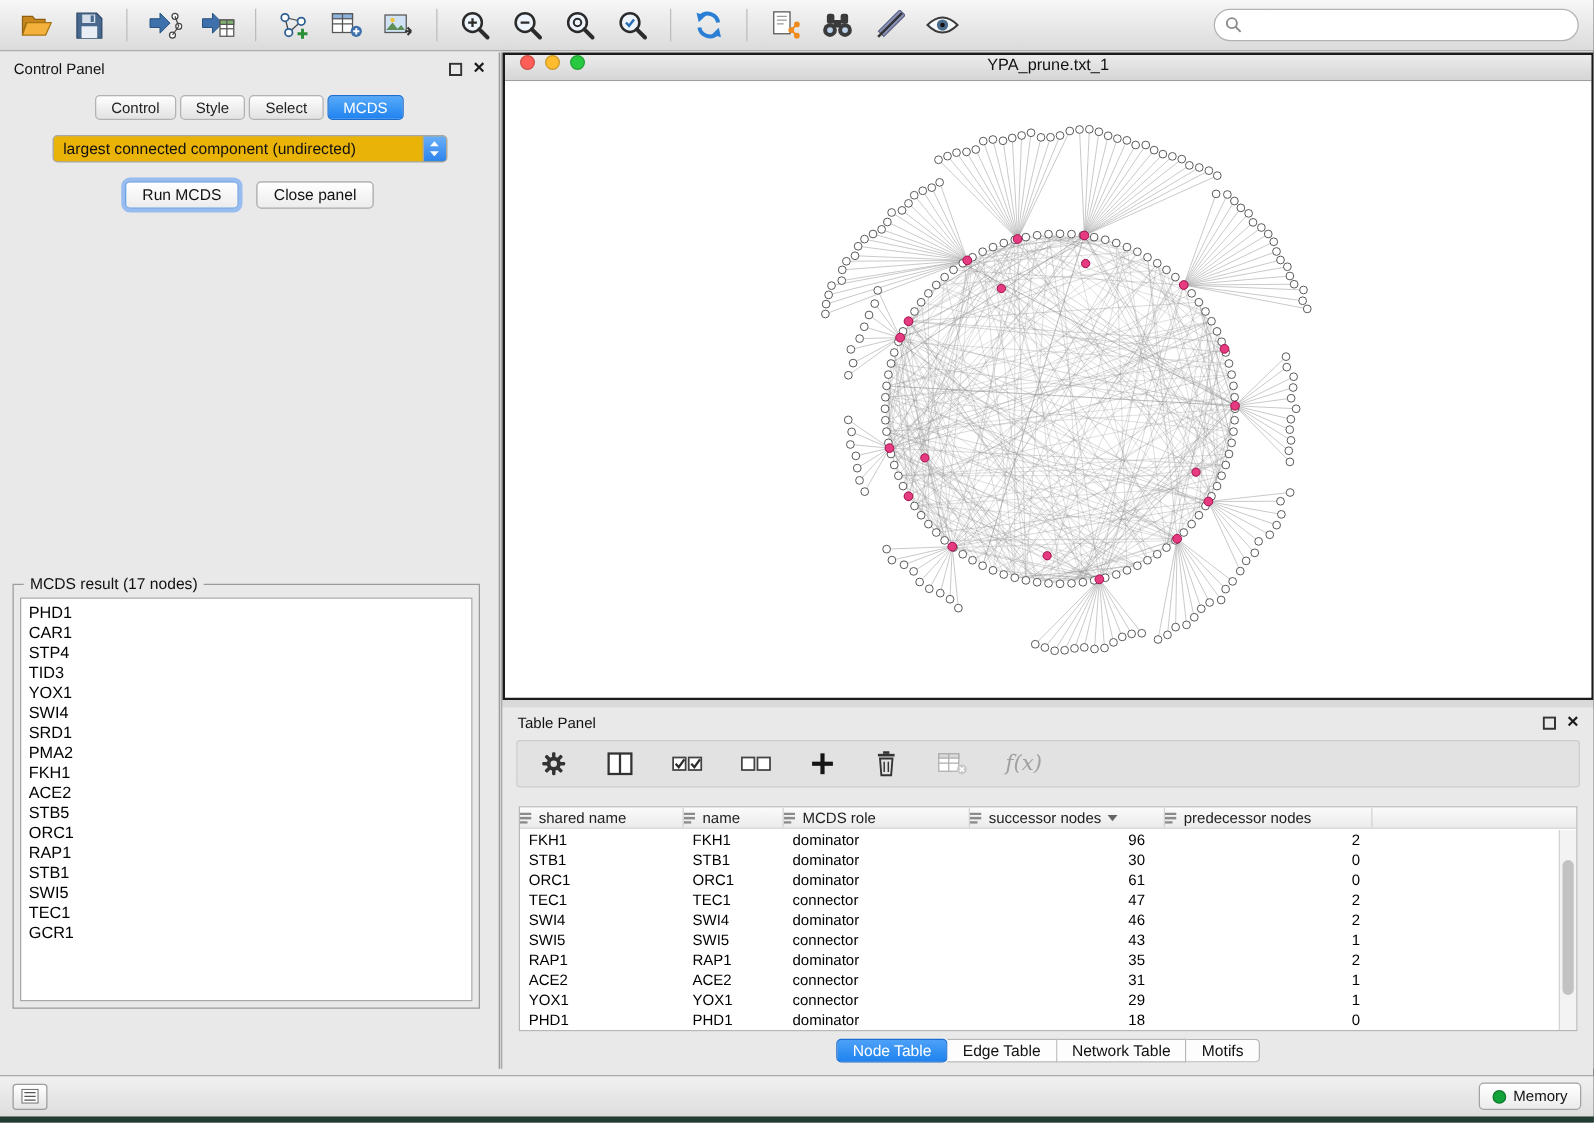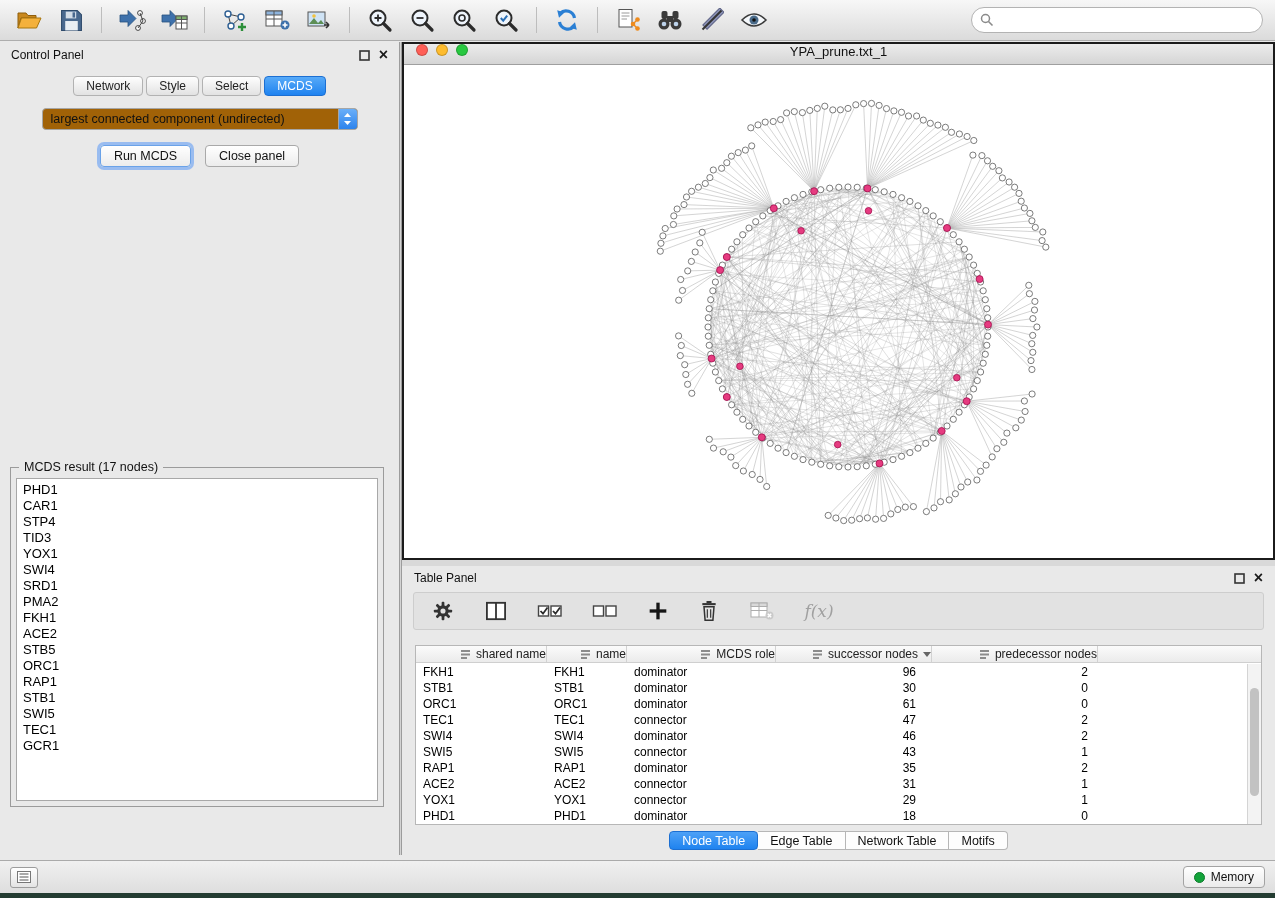--- a/index.html
+++ b/index.html
@@ -26,21 +26,21 @@
   .v-split { position:absolute; top:42px; bottom:38px; left:399px; width:3px;
     background:#d3d3d3; border-left:1px solid #9c9c9c; border-right:1px solid #9c9c9c; }
   .panel-header { height:26px; display:flex; align-items:center; padding:0 11px; font-size:12px; color:#111; }
   .win-btns { margin-left:auto; display:flex; gap:9px; align-items:center; }
   .close-x { font-size:16px; font-weight:bold; color:#1a1a1a; line-height:12px; }
   .cp-tabs { display:flex; justify-content:center; gap:3px; margin-top:8px; }
   .cp-tab { height:20px; padding:0 12px; display:flex; align-items:center; font-size:12px;
     background:linear-gradient(#fefefe,#e2e2e2); border:1px solid #b2b2b2; border-radius:4px; color:#222; }
   .cp-tab.active { background:linear-gradient(#57aaf8,#1f83f0); border-color:#1c6fd2; color:#fff; }
   .opt-label { margin-top:21px; text-align:center; font-size:13px; color:#111; }
-  .dropdown { width:316px; height:22px; margin:12px auto 0; background:#a16207; border:1px solid #a6a6a6;
+  .dropdown { width:316px; height:22px; margin:12px auto 0; background:#eab308; border:1px solid #a6a6a6;
     border-radius:4px; display:flex; align-items:center; overflow:hidden; }
   .dropdown .val { flex:1; font-size:12.5px; padding-left:8px; color:#111; white-space:nowrap; }
   .dd-btn { width:19px; height:22px; background:linear-gradient(#6db1f9,#2a81ec);
     display:flex; align-items:center; justify-content:center; border-left:1px solid #a6a6a6; }
   .btn-row { display:flex; justify-content:center; gap:14px; margin-top:15px; }
   .btn { height:22px; padding:0 13px; font-size:12.5px; background:linear-gradient(#ffffff,#ececec);
     border:1px solid #a9a9a9; border-radius:4px; color:#111; display:flex; align-items:center;
     font-family:"Liberation Sans",sans-serif; }
   .btn.focus { box-shadow:0 0 0 3px rgba(88,152,246,.55); border-color:#6aa2e8; }
   .result-box { position:absolute; left:10px; right:15px; top:425px; height:340px;
@@ -66,21 +66,21 @@
   
   .table-panel { position:absolute; top:524px; left:0; right:0; bottom:0; background:#e9e9e9; }
   .tp-header { height:24px; display:flex; align-items:center; padding:0 12px; font-size:12px; color:#111; }
   .tp-toolbar { height:38px; margin:2px 11px 0; background:#e2e2e2; border:1px solid #cdcdcd;
     border-radius:3px; display:flex; align-items:center; padding:0 12px; gap:19px; }
   .fx { font-family:"DejaVu Serif", serif; font-style:italic; font-size:17px; color:#a0a0a0; }
   .table-wrap { position:absolute; left:13px; right:13px; top:79px; bottom:30px;
     background:#fff; border:1px solid #b7b7b7; overflow:hidden; }
   .thead { display:flex; height:17px; border-bottom:1px solid #cfcfcf;
     background:linear-gradient(#fbfbfb,#ebebeb); font-size:12px; color:#222; }
-  .th { display:flex; align-items:center; justify-content:flex-end; gap:5px;
+  .th { display:flex; align-items:center; justify-content:flex-start; gap:5px;
     border-right:1px solid #d2d2d2; overflow:hidden; white-space:nowrap; }
   .w1{width:131px}.w2{width:80px}.w3{width:149px}.w4{width:156px}.w5{width:166px}
   .wf{flex:1;border-right:none}
   .chev { width:0; height:0; border:4px solid transparent; border-top:5px solid #666; margin-top:5px; }
   .tbody { position:absolute; top:18px; left:0; right:14px; bottom:0; }
   .trow { display:flex; height:16px; align-items:center; font-size:12px; color:#000; }
   .td { padding-left:7px; white-space:nowrap; overflow:hidden; }
   .td.num { text-align:right; padding-right:16px; padding-left:0; }
   .td.num2 { text-align:right; padding-right:10px; padding-left:0; }
   .vscroll { position:absolute; top:18px; right:0; bottom:0; width:14px;
@@ -265,21 +265,21 @@
     <div class="panel-header">
       <span>Control Panel</span>
       <span class="win-btns">
         <svg width="11" height="11" viewBox="0 0 11 11">
           <rect x="1" y="1" width="9" height="9" fill="none" stroke="#333" stroke-width="1.6"></rect>
         </svg>
         <span class="close-x">×</span>
       </span>
     </div>
     <div class="cp-tabs">
-      <div class="cp-tab">Network</div>
+      <div class="cp-tab">Control</div>
       <div class="cp-tab">Style</div>
       <div class="cp-tab">Select</div>
       <div class="cp-tab active">MCDS</div>
     </div>
     <div class="dropdown">
       <span class="val">largest connected component (undirected)</span>
       <span class="dd-btn">
         <svg width="9" height="14" viewBox="0 0 9 14">
           <path d="M4.5 1 L8 5 H1 z" fill="#fff"></path>
               <path d="M4.5 13 L1 9 h7 z" fill="#fff"></path>

